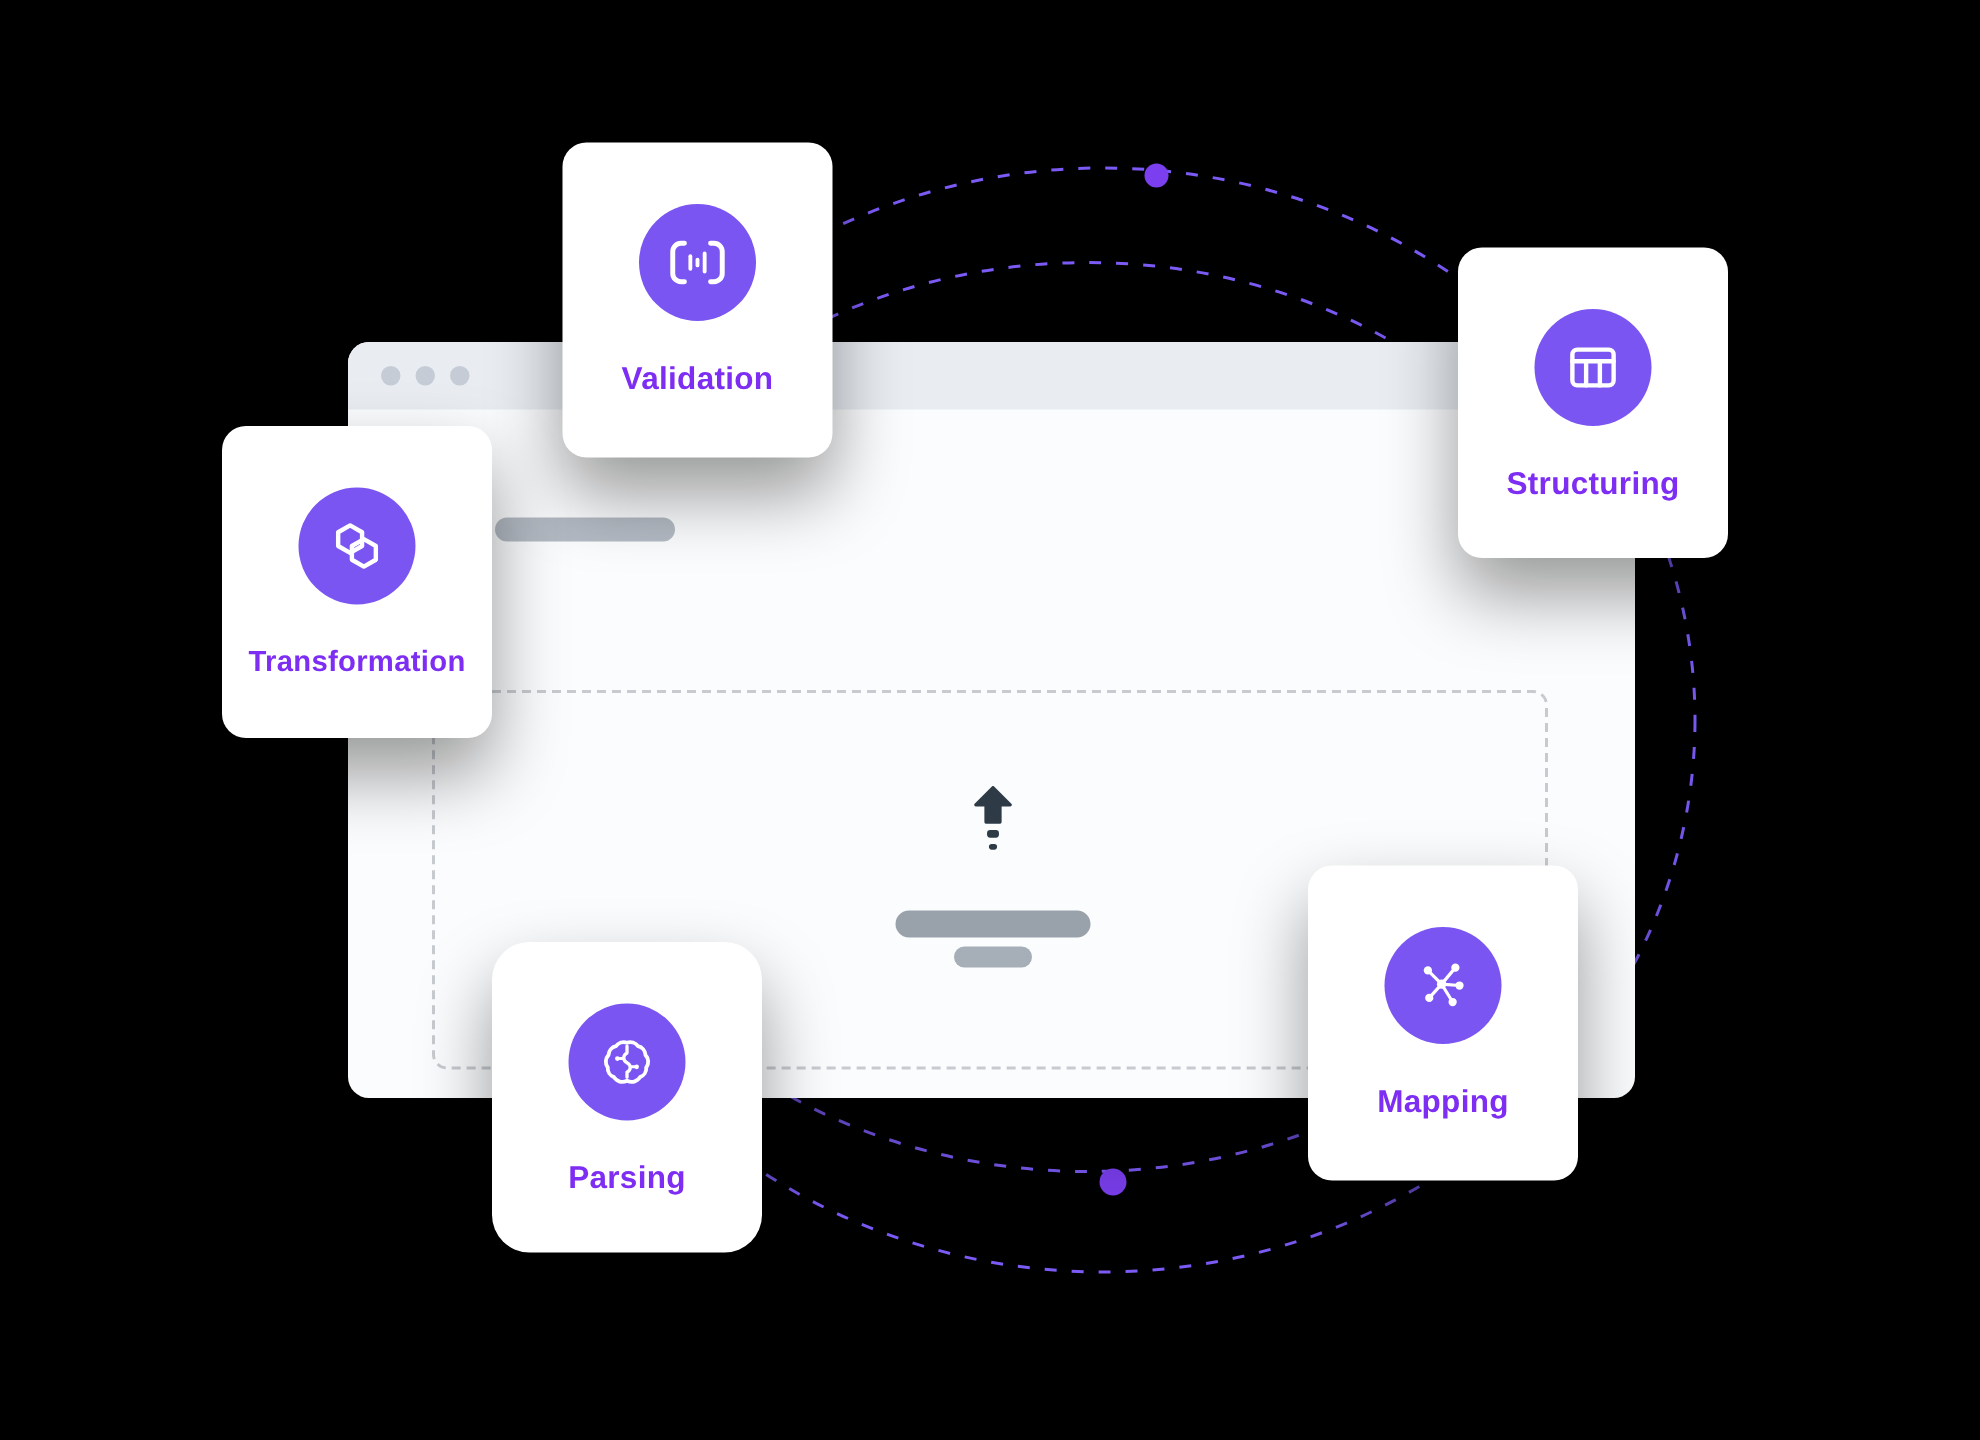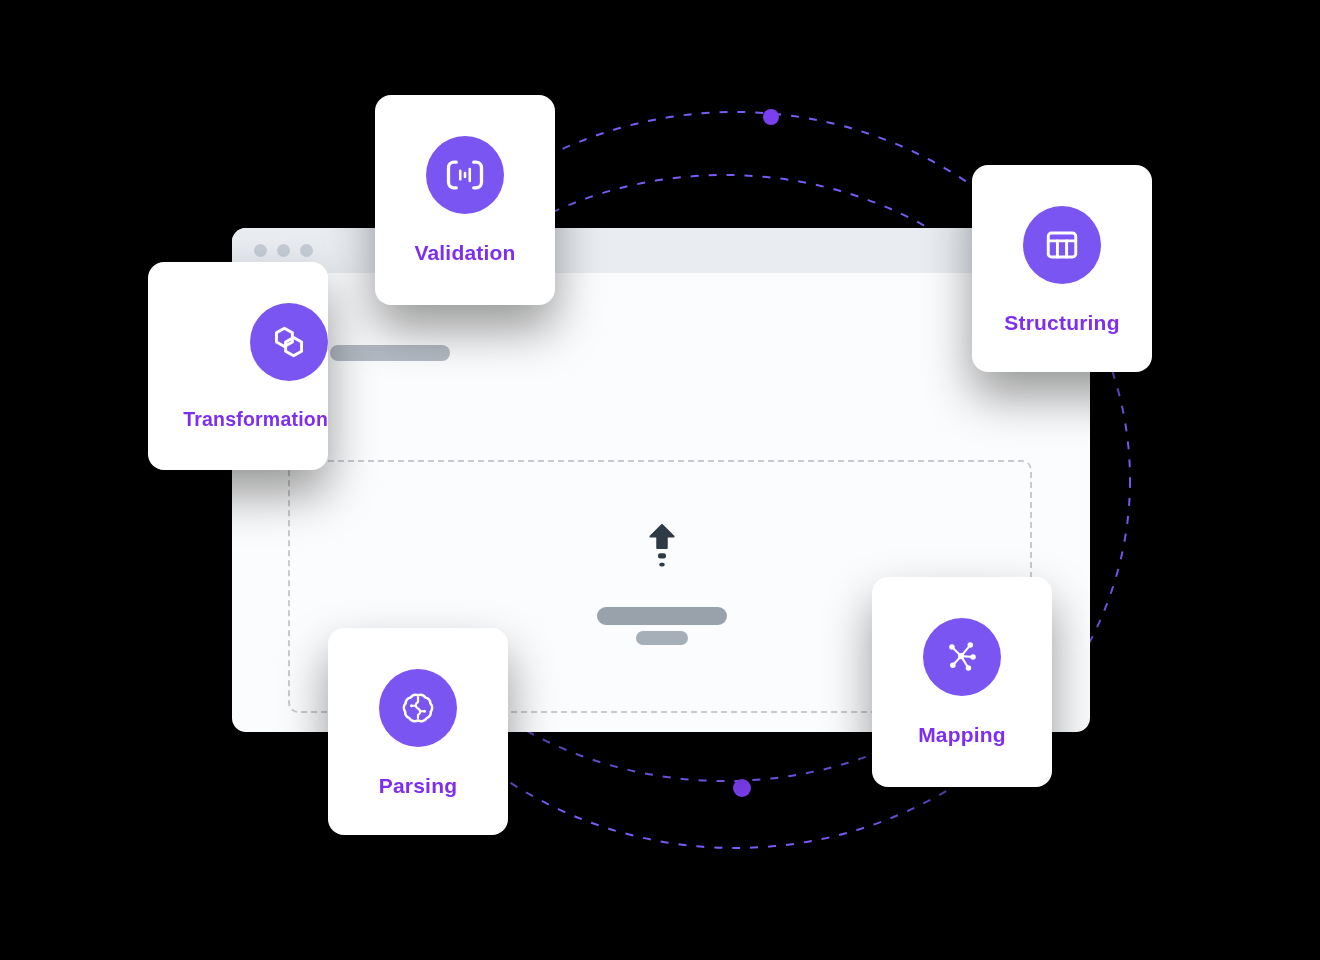--- a/index.html
+++ b/index.html
@@ -56,23 +56,23 @@
     width:78px;height:78px;border-radius:50%;background:#7a55f2;
     display:flex;align-items:center;justify-content:center;
     margin-top:41px;flex:0 0 auto;
   }
   .card .card-label{
     margin-top:27px;font-size:21px;font-weight:700;color:#7d2ef2;
     letter-spacing:.2px;white-space:nowrap;
   }
   #card-validation{left:375px;top:95px;height:210px;}
   #card-structuring{left:972px;top:165px;height:207px;}
-  #card-transformation{left:148px;top:262px;height:208px;align-items:flex-end;}
+  #card-transformation{left:148px;top:284px;height:208px;}
   #card-transformation .card-label{font-size:19.5px;}
-  #card-parsing{left:328px;top:628px;height:207px;}
+  #card-parsing{left:328px;top:628px;height:207px;border-radius:25px;}
   #card-mapping{left:872px;top:577px;height:210px;}
 
   .icon-svg{width:44px;height:44px;display:block;}
   .wstroke{fill:none;stroke:#fff;stroke-linecap:round;stroke-linejoin:round;}
 </style>
 </head>
 <body>
 
 <div id="stage">
 

